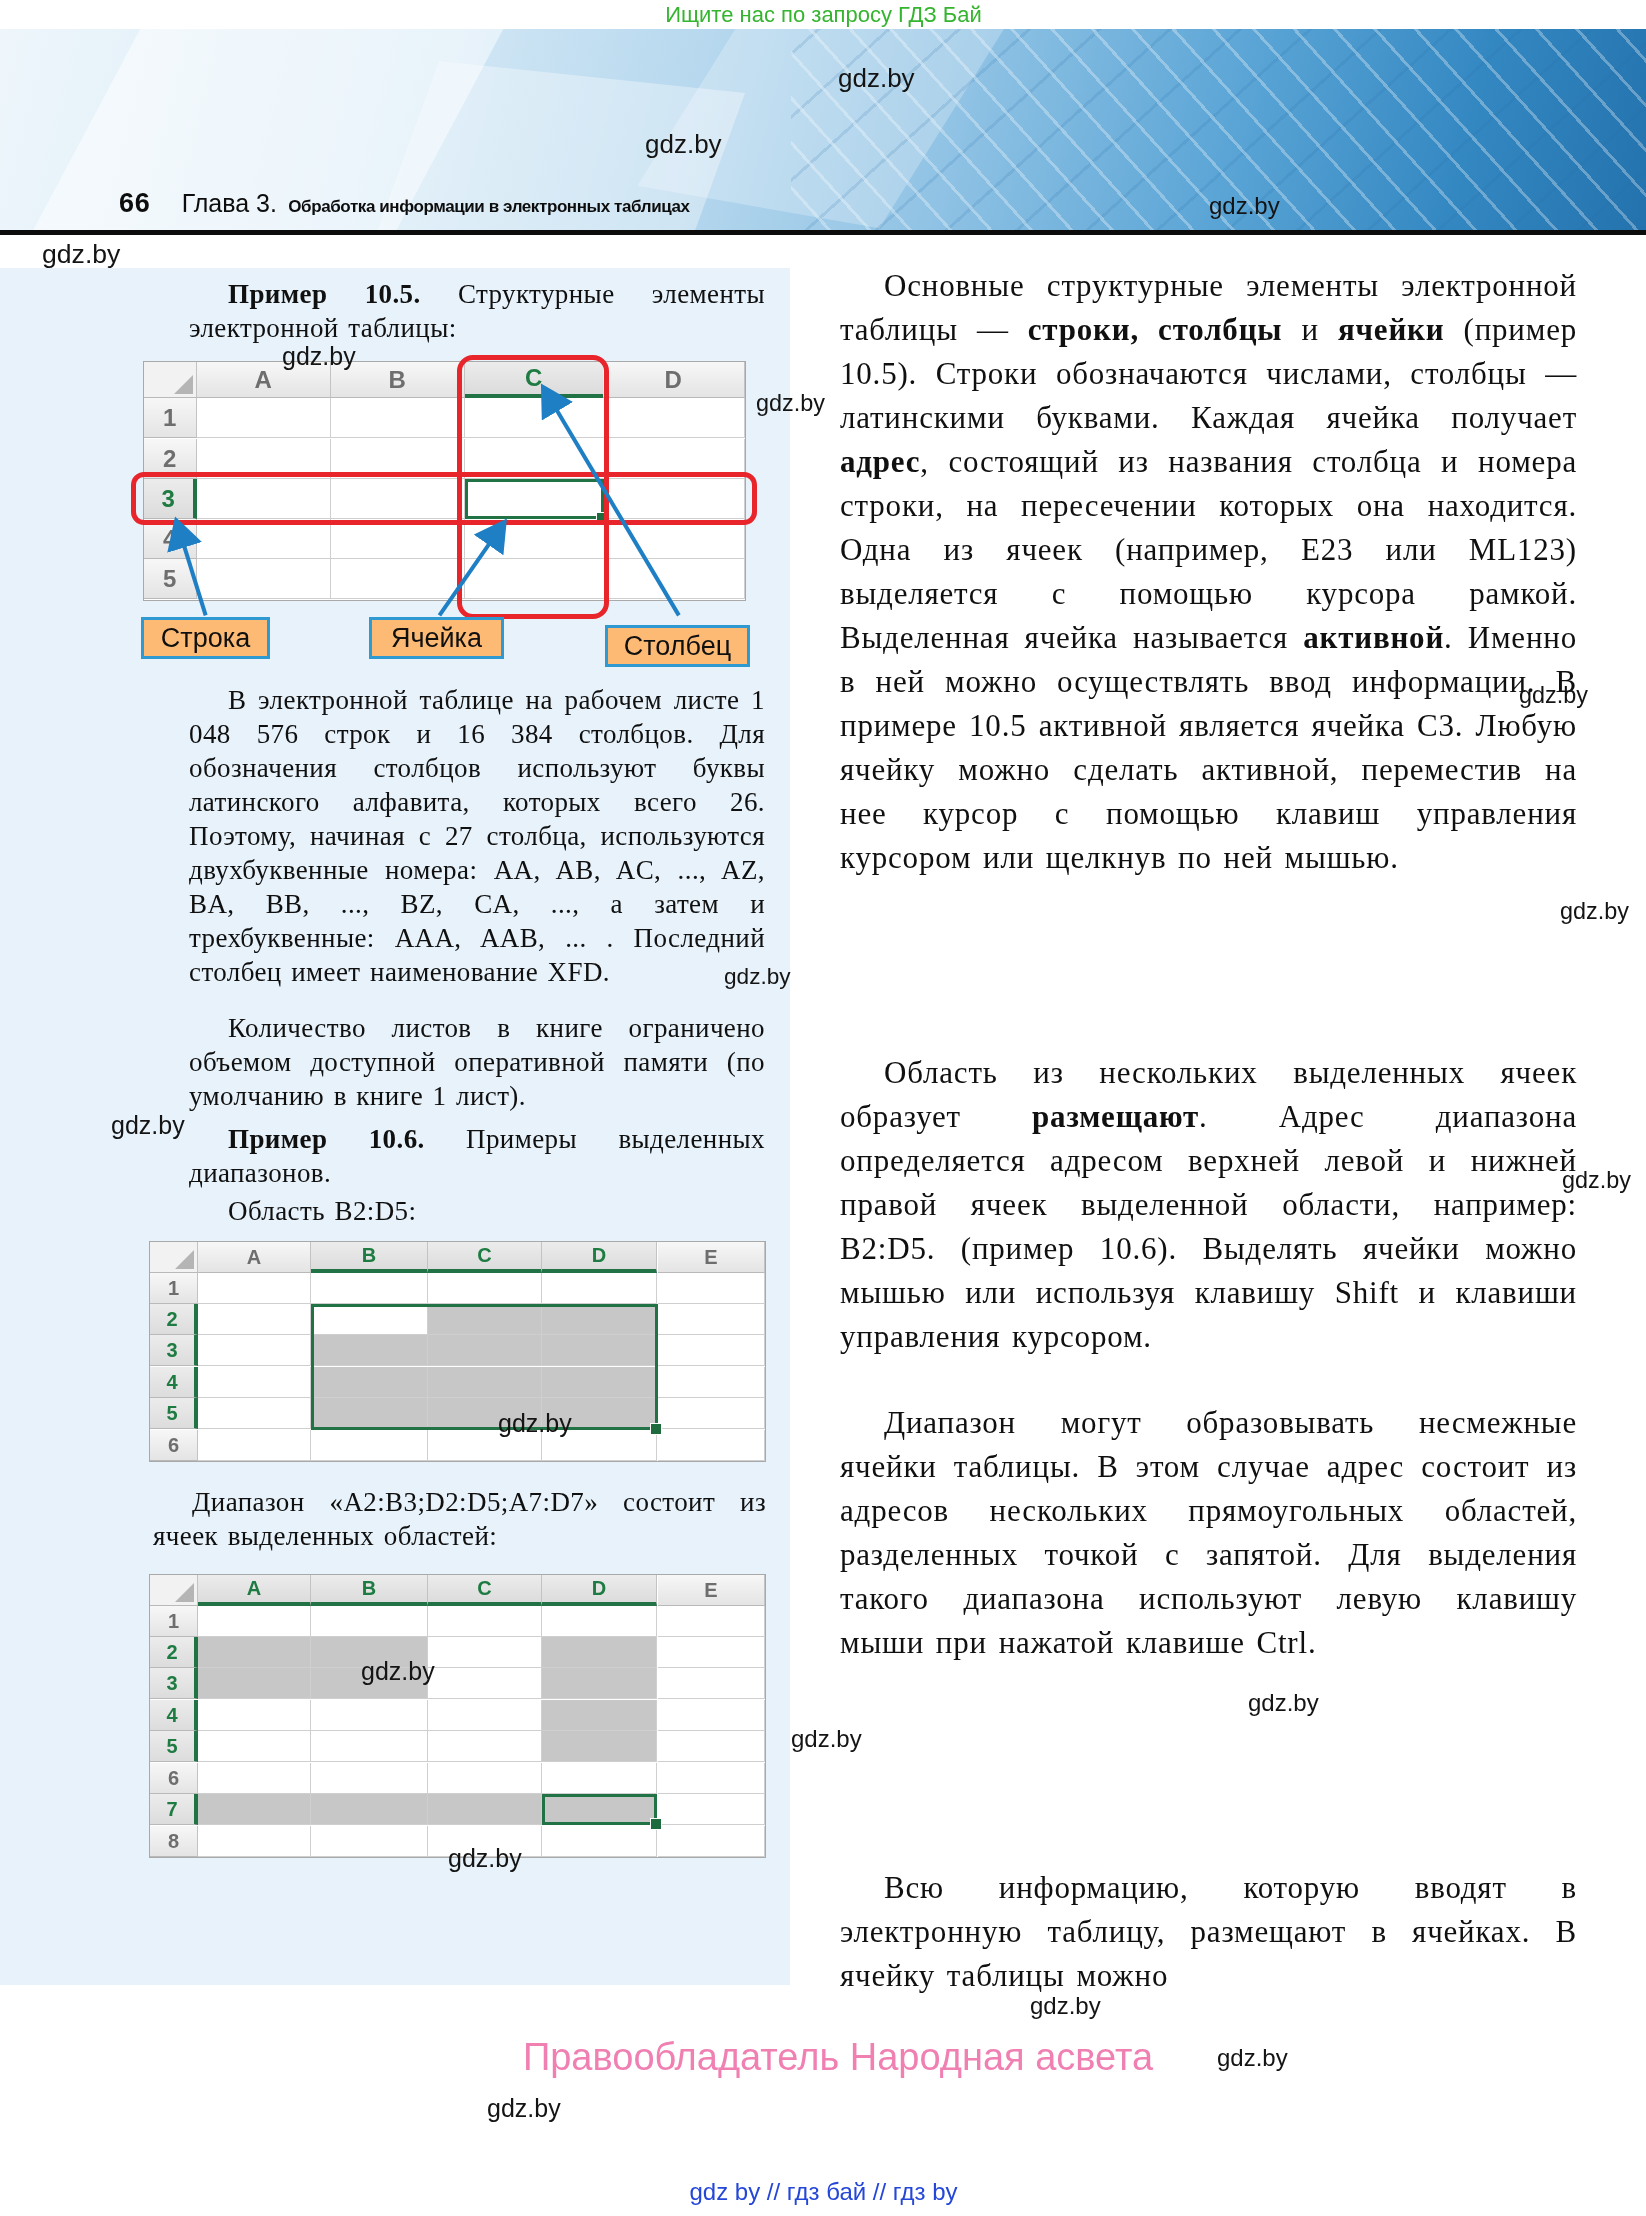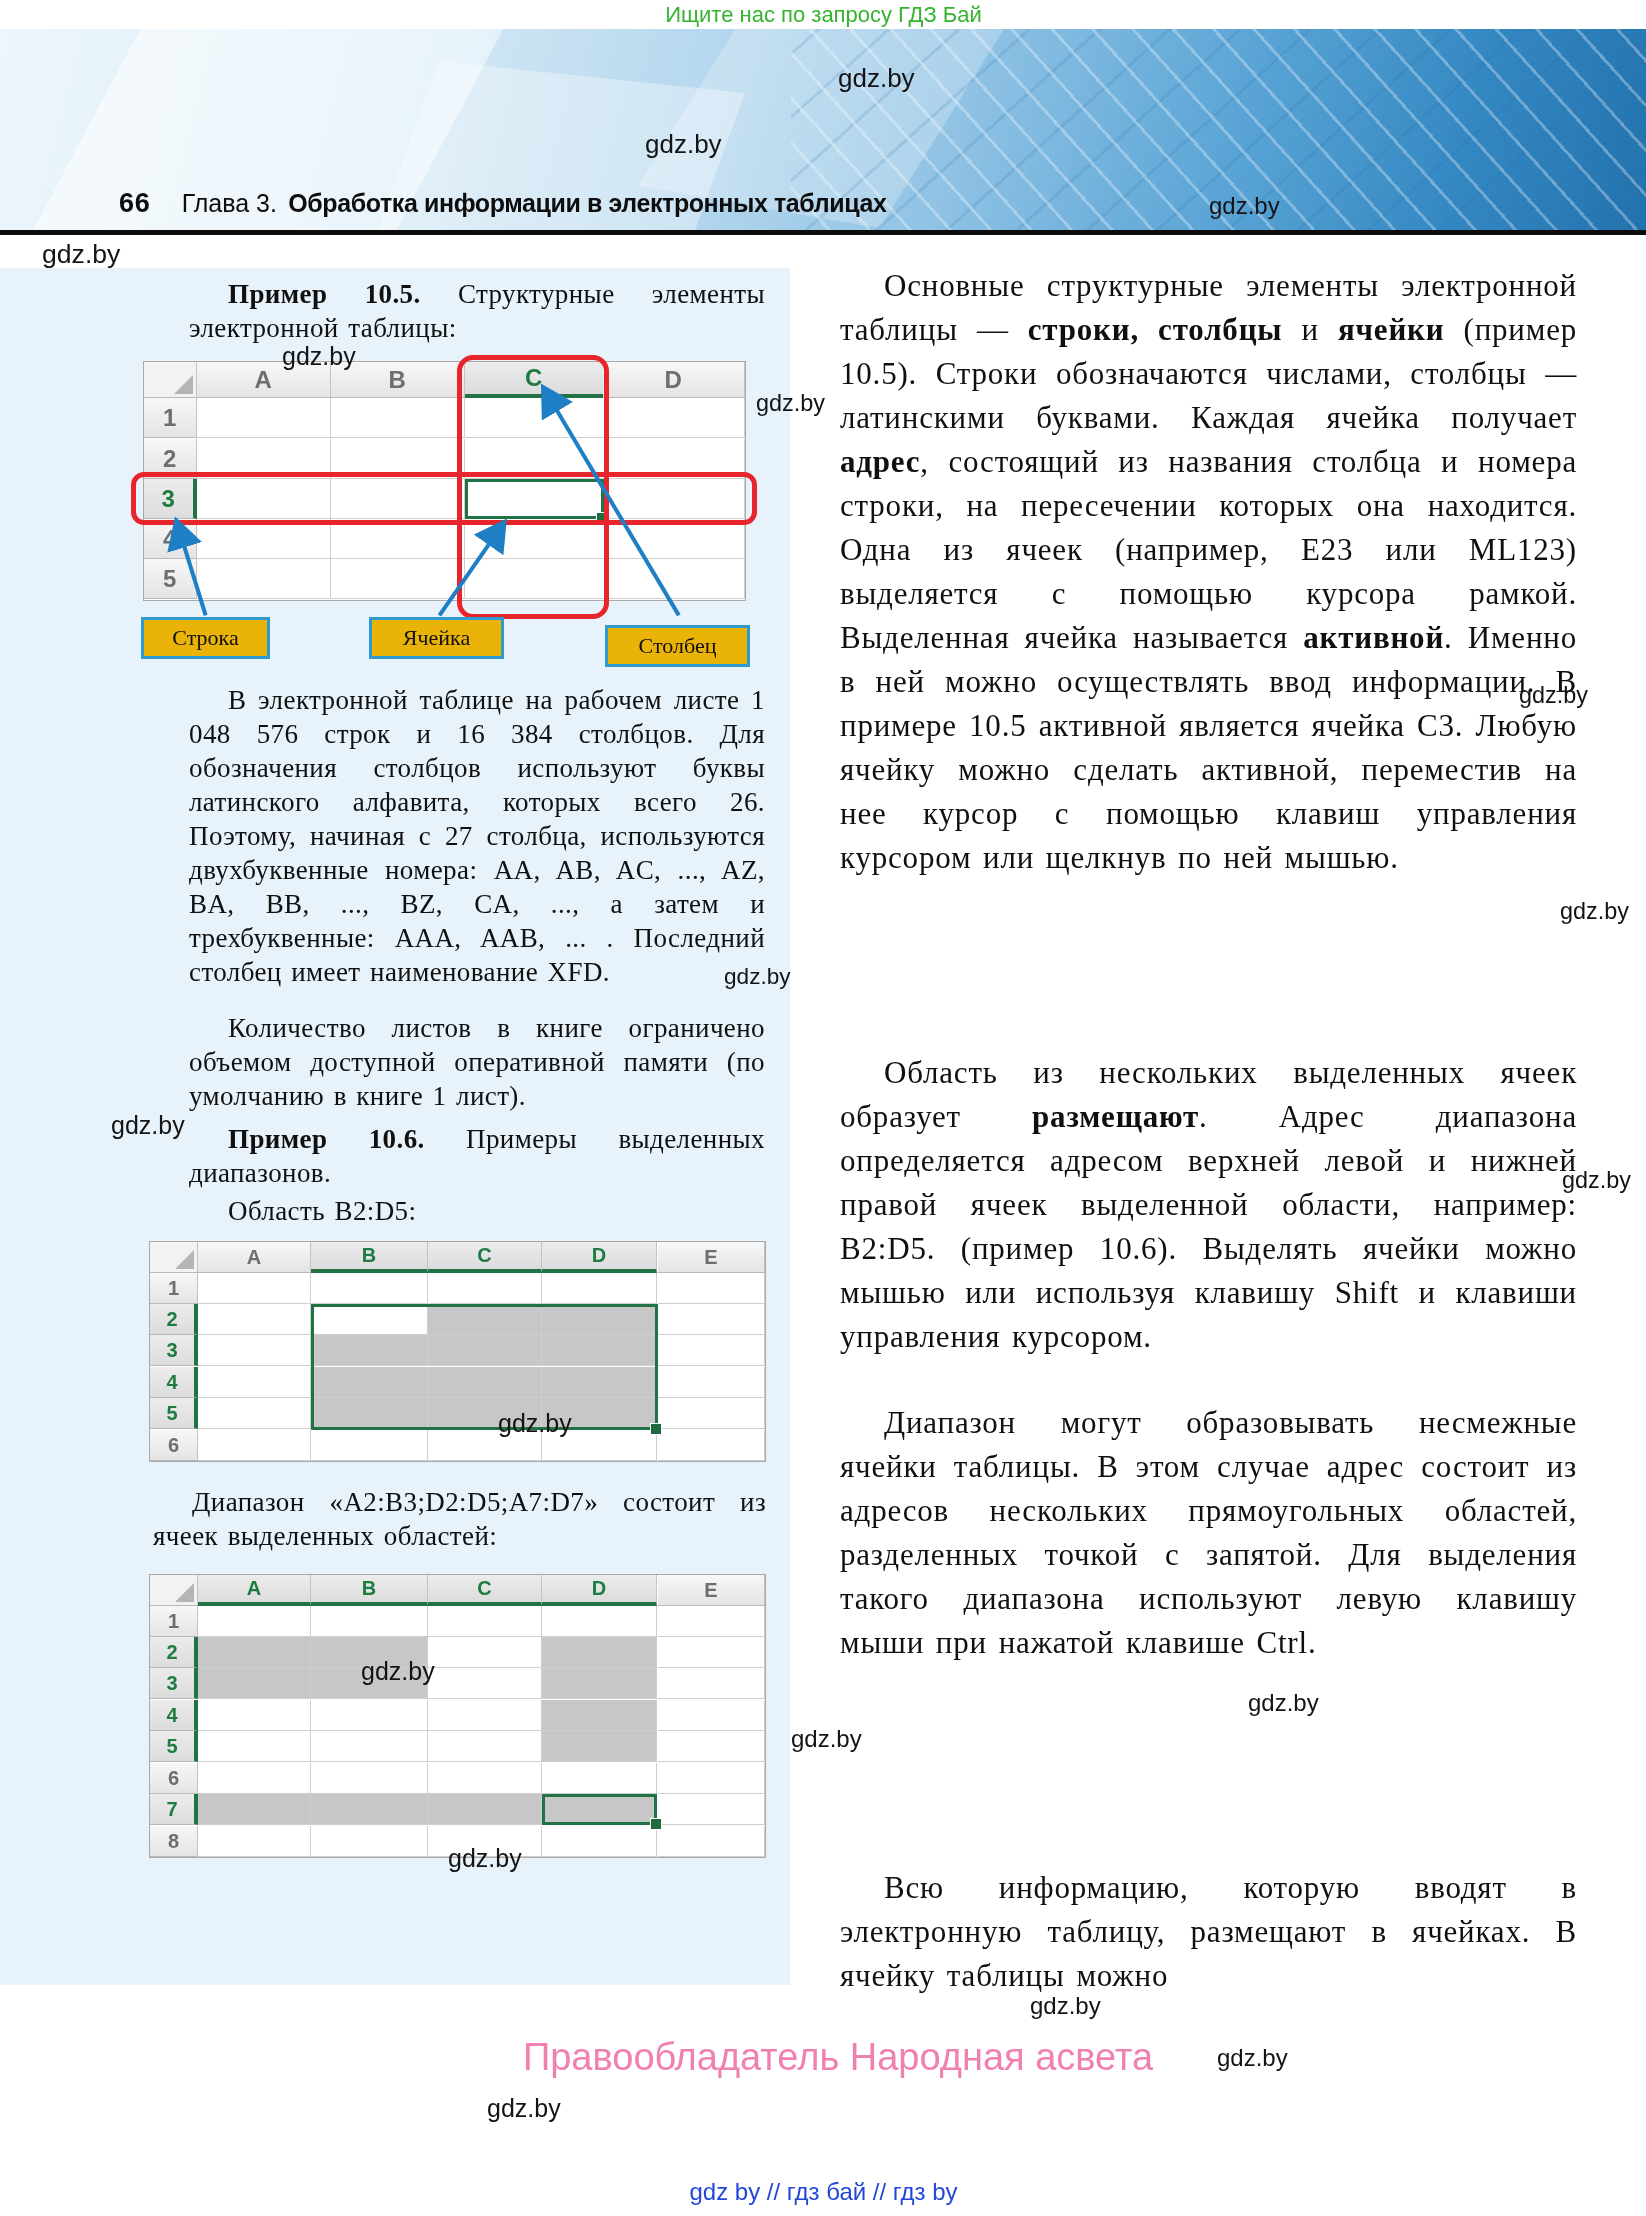--- a/index.html
+++ b/index.html
@@ -22,21 +22,21 @@
   .hero .sheen1{position:absolute;left:6%;top:-32px;width:338px;height:266px;background:rgba(255,255,255,.5);
         transform:skew(-28deg,8deg);}
   .hero .sheen2{position:absolute;left:24%;top:48px;width:306px;height:242px;background:rgba(255,255,255,.35);
         transform:skew(-20deg,6deg);}
   .hero .sheen3{position:absolute;left:43%;top:-48px;width:242px;height:226px;background:rgba(255,255,255,.25);
         transform:skew(-32deg,10deg);}
   .chapterline{left:119px;top:187px;height:32px;line-height:32px;white-space:nowrap;
         font-family:"Liberation Sans","DejaVu Sans",sans-serif;color:#0d0d0d;}
   .chapterline .pg{font-size:27px;font-weight:bold;letter-spacing:0.8px;}
   .chapterline .ch{font-size:25px;margin-left:31px;}
-  .chapterline .ti{font-size:25px;font-weight:bold;margin-left:11.3px;letter-spacing:-0.4px;}
+  .chapterline .ti{font-size:17px;font-weight:bold;margin-left:11.3px;letter-spacing:-0.4px;}
 
   .blackrule{left:0;top:230px;width:1647px;height:4.8px;background:#0c0c0c;}
 
   
   .panel{left:0;top:268px;width:790px;height:1717px;background:#e7f2fa;}
 
   .para{position:absolute;text-align:justify;letter-spacing:0.4px;word-spacing:2.4px;}
   .lpara{font-size:27px;line-height:34px;text-indent:39px;width:576px;left:189px;}
   .rpara{font-size:31px;line-height:44px;text-indent:44px;width:737px;left:840px;letter-spacing:0.8px;word-spacing:3.2px;}
   b{font-weight:bold;}
@@ -53,22 +53,22 @@
   .ghead.hic{color:#1e7b41;background:linear-gradient(#ececec,#dcdcdc);border-bottom:4px solid #217346;}
   .ghead.hir{color:#1e7b41;background:linear-gradient(#ececec,#dcdcdc);border-right:4px solid #217346;}
   .gcorner{position:absolute;box-sizing:border-box;background:#f2f2f2;border-right:0.8px solid #c3c3c3;border-bottom:0.8px solid #b9b9b9;}
   .gcorner:after{content:"";position:absolute;right:3.2px;bottom:3.2px;width:0;height:0;
          border-left:19.3px solid transparent;border-bottom:19.3px solid #b5b5b5;}
   .selborder{position:absolute;box-sizing:border-box;border:3.2px solid #217346;pointer-events:none;z-index:3;}
   .handle{position:absolute;width:9.7px;height:9.7px;background:#1e6c3d;border:1.6px solid #fff;z-index:4;}
 
   
   .red-rect{position:absolute;box-sizing:border-box;border:5.6px solid #e7252b;border-radius:16px;z-index:5;pointer-events:none;}
-  .tag{position:absolute;box-sizing:border-box;border:3.2px solid #2f9ad2;background:#eab308;z-index:7;
-       display:flex;align-items:center;justify-content:center;font-size:22px;font-family:Liberation Serif, serif;}
+  .tag{position:absolute;box-sizing:border-box;border:3.2px solid #2f9ad2;background:#fdba74;z-index:7;
+       display:flex;align-items:center;justify-content:center;font-size:27px;font-family:Liberation Sans, sans-serif;}
   .arrows{position:absolute;left:0;top:0;z-index:6;pointer-events:none;}
 
   
   .wm{position:absolute;font-family:"Liberation Sans","DejaVu Sans",sans-serif;color:#141414;white-space:nowrap;}
   .copyright{left:451px;top:2036px;width:774px;text-align:center;font-family:"Liberation Sans","DejaVu Sans",sans-serif;
              font-size:38px;color:#f07fb2;white-space:nowrap;}
   .bluelinks{left:0;top:2178px;width:1647px;text-align:center;font-family:"Liberation Sans","DejaVu Sans",sans-serif;
              font-size:24px;color:#2447d8;}
   .h103{position:absolute;left:840px;font-size:34px;font-weight:bold;line-height:42px;letter-spacing:0.4px;}
 </style>

